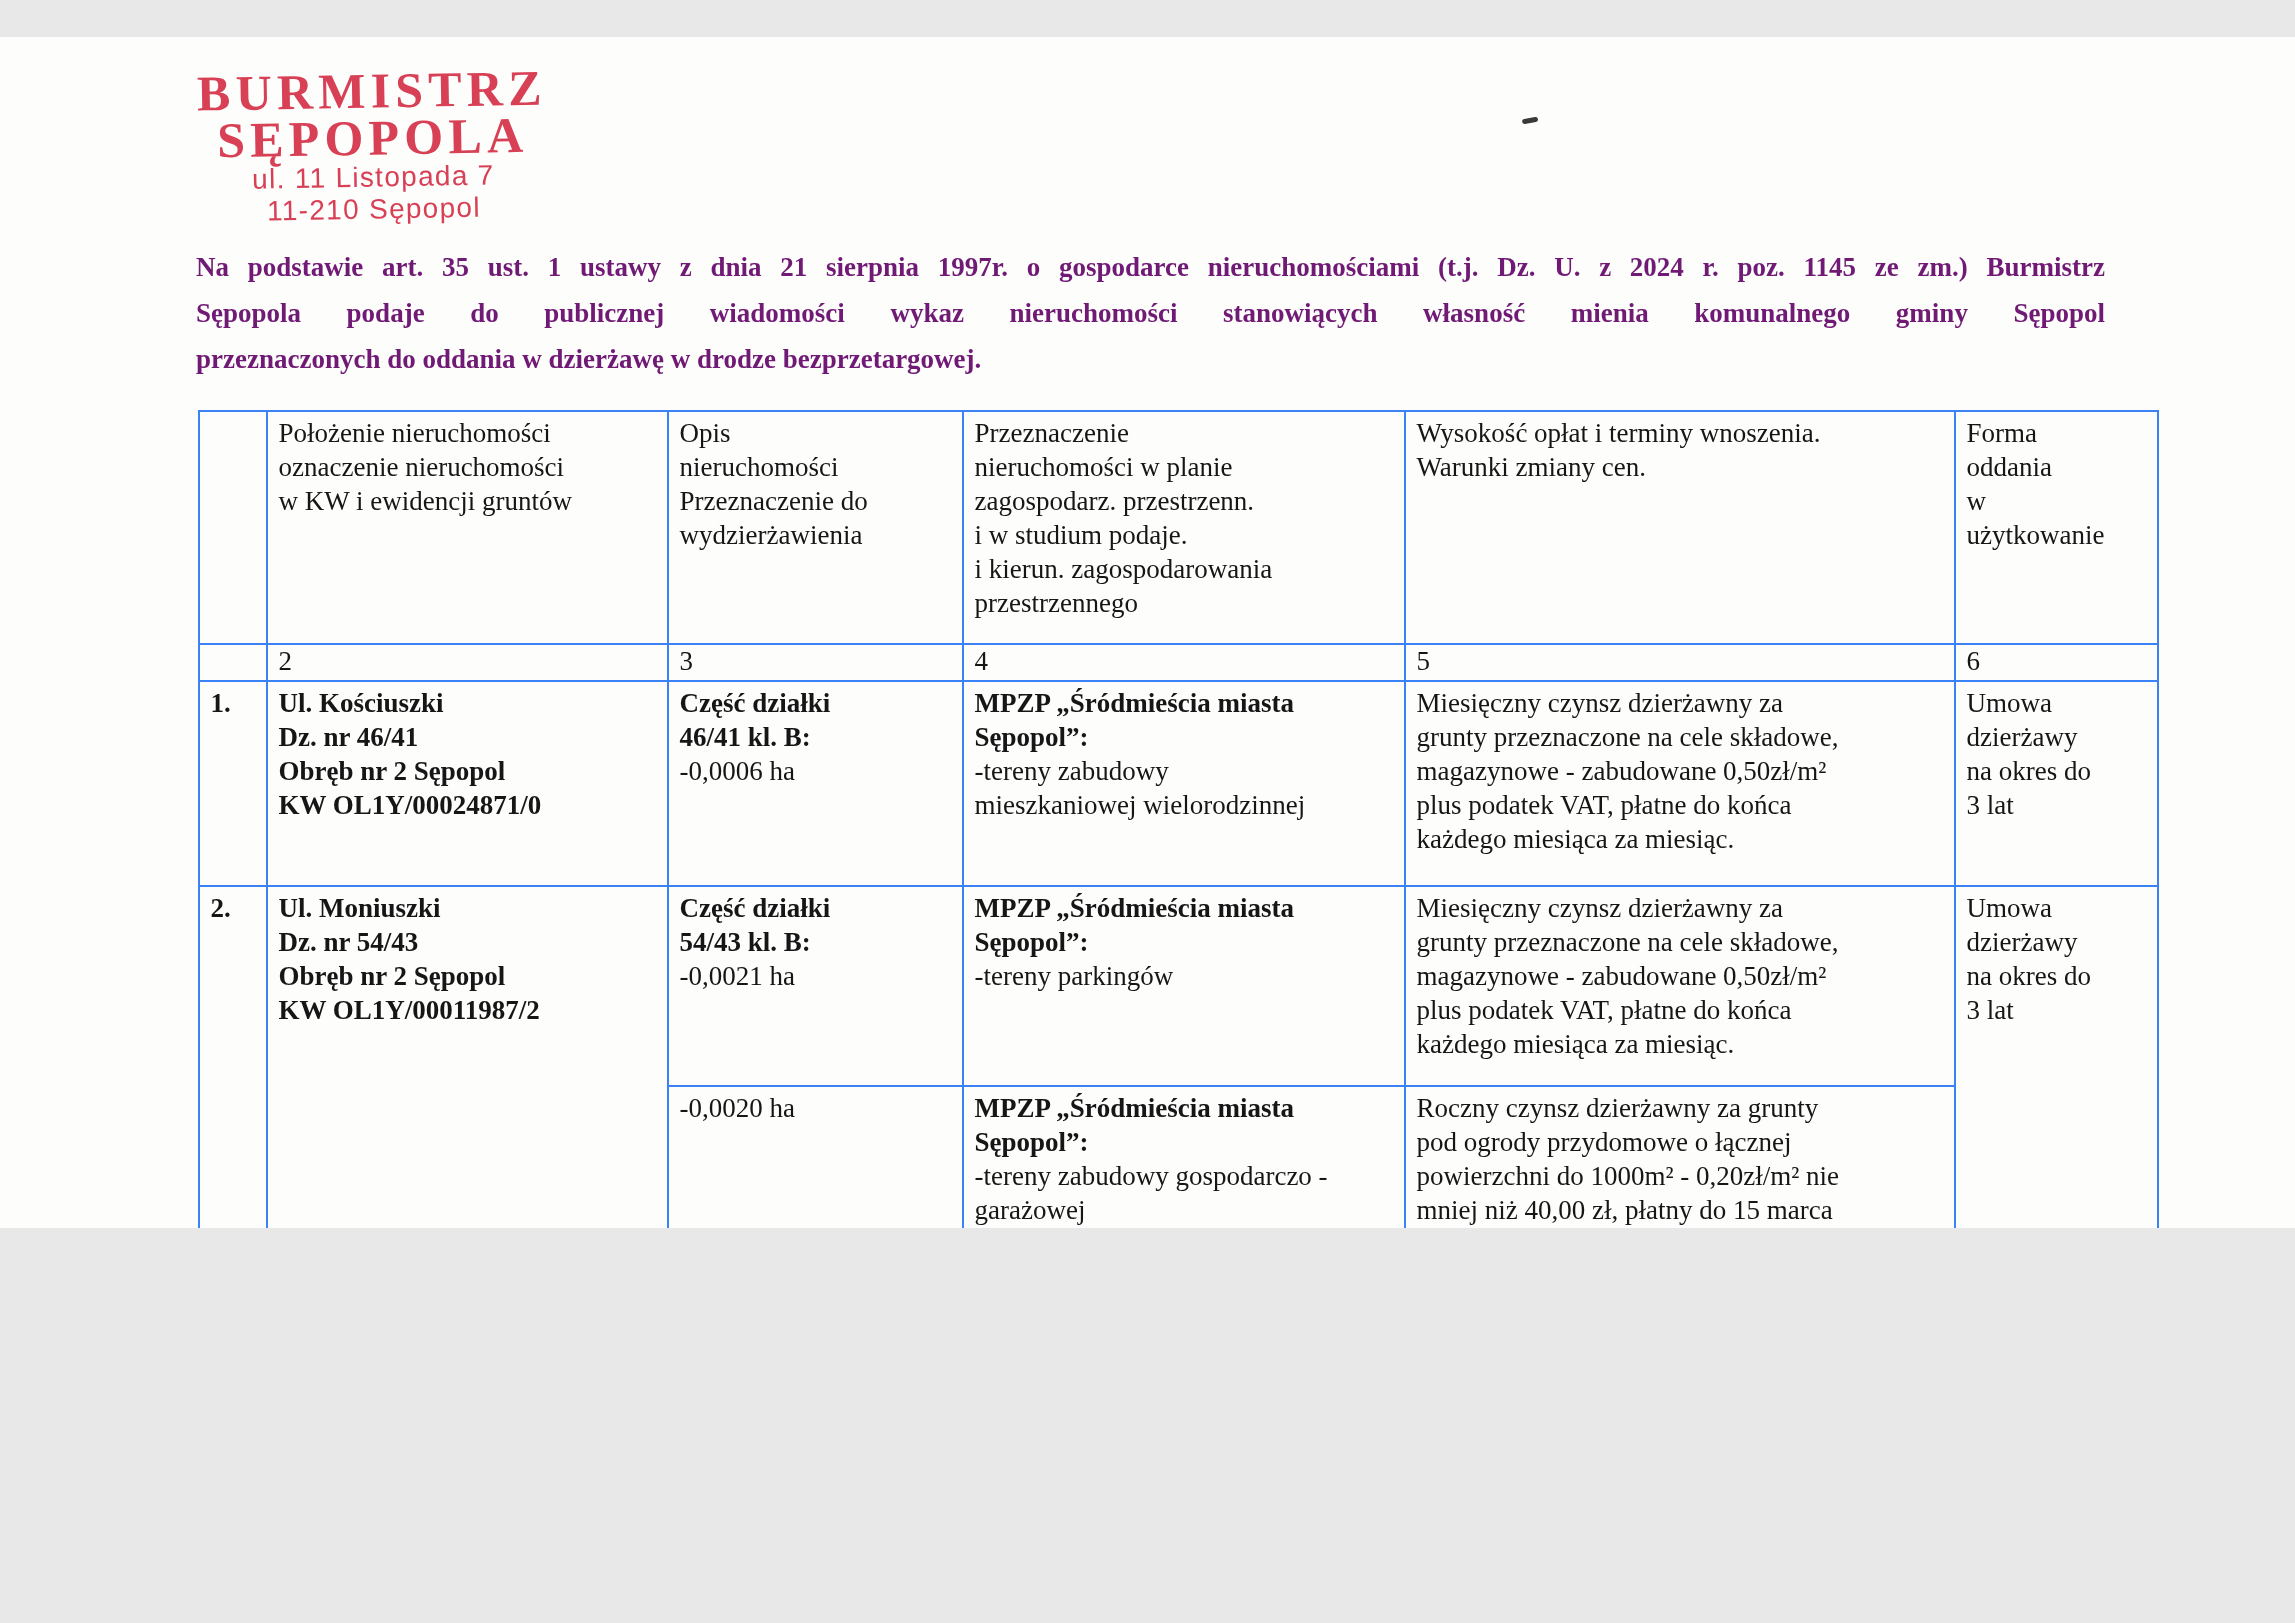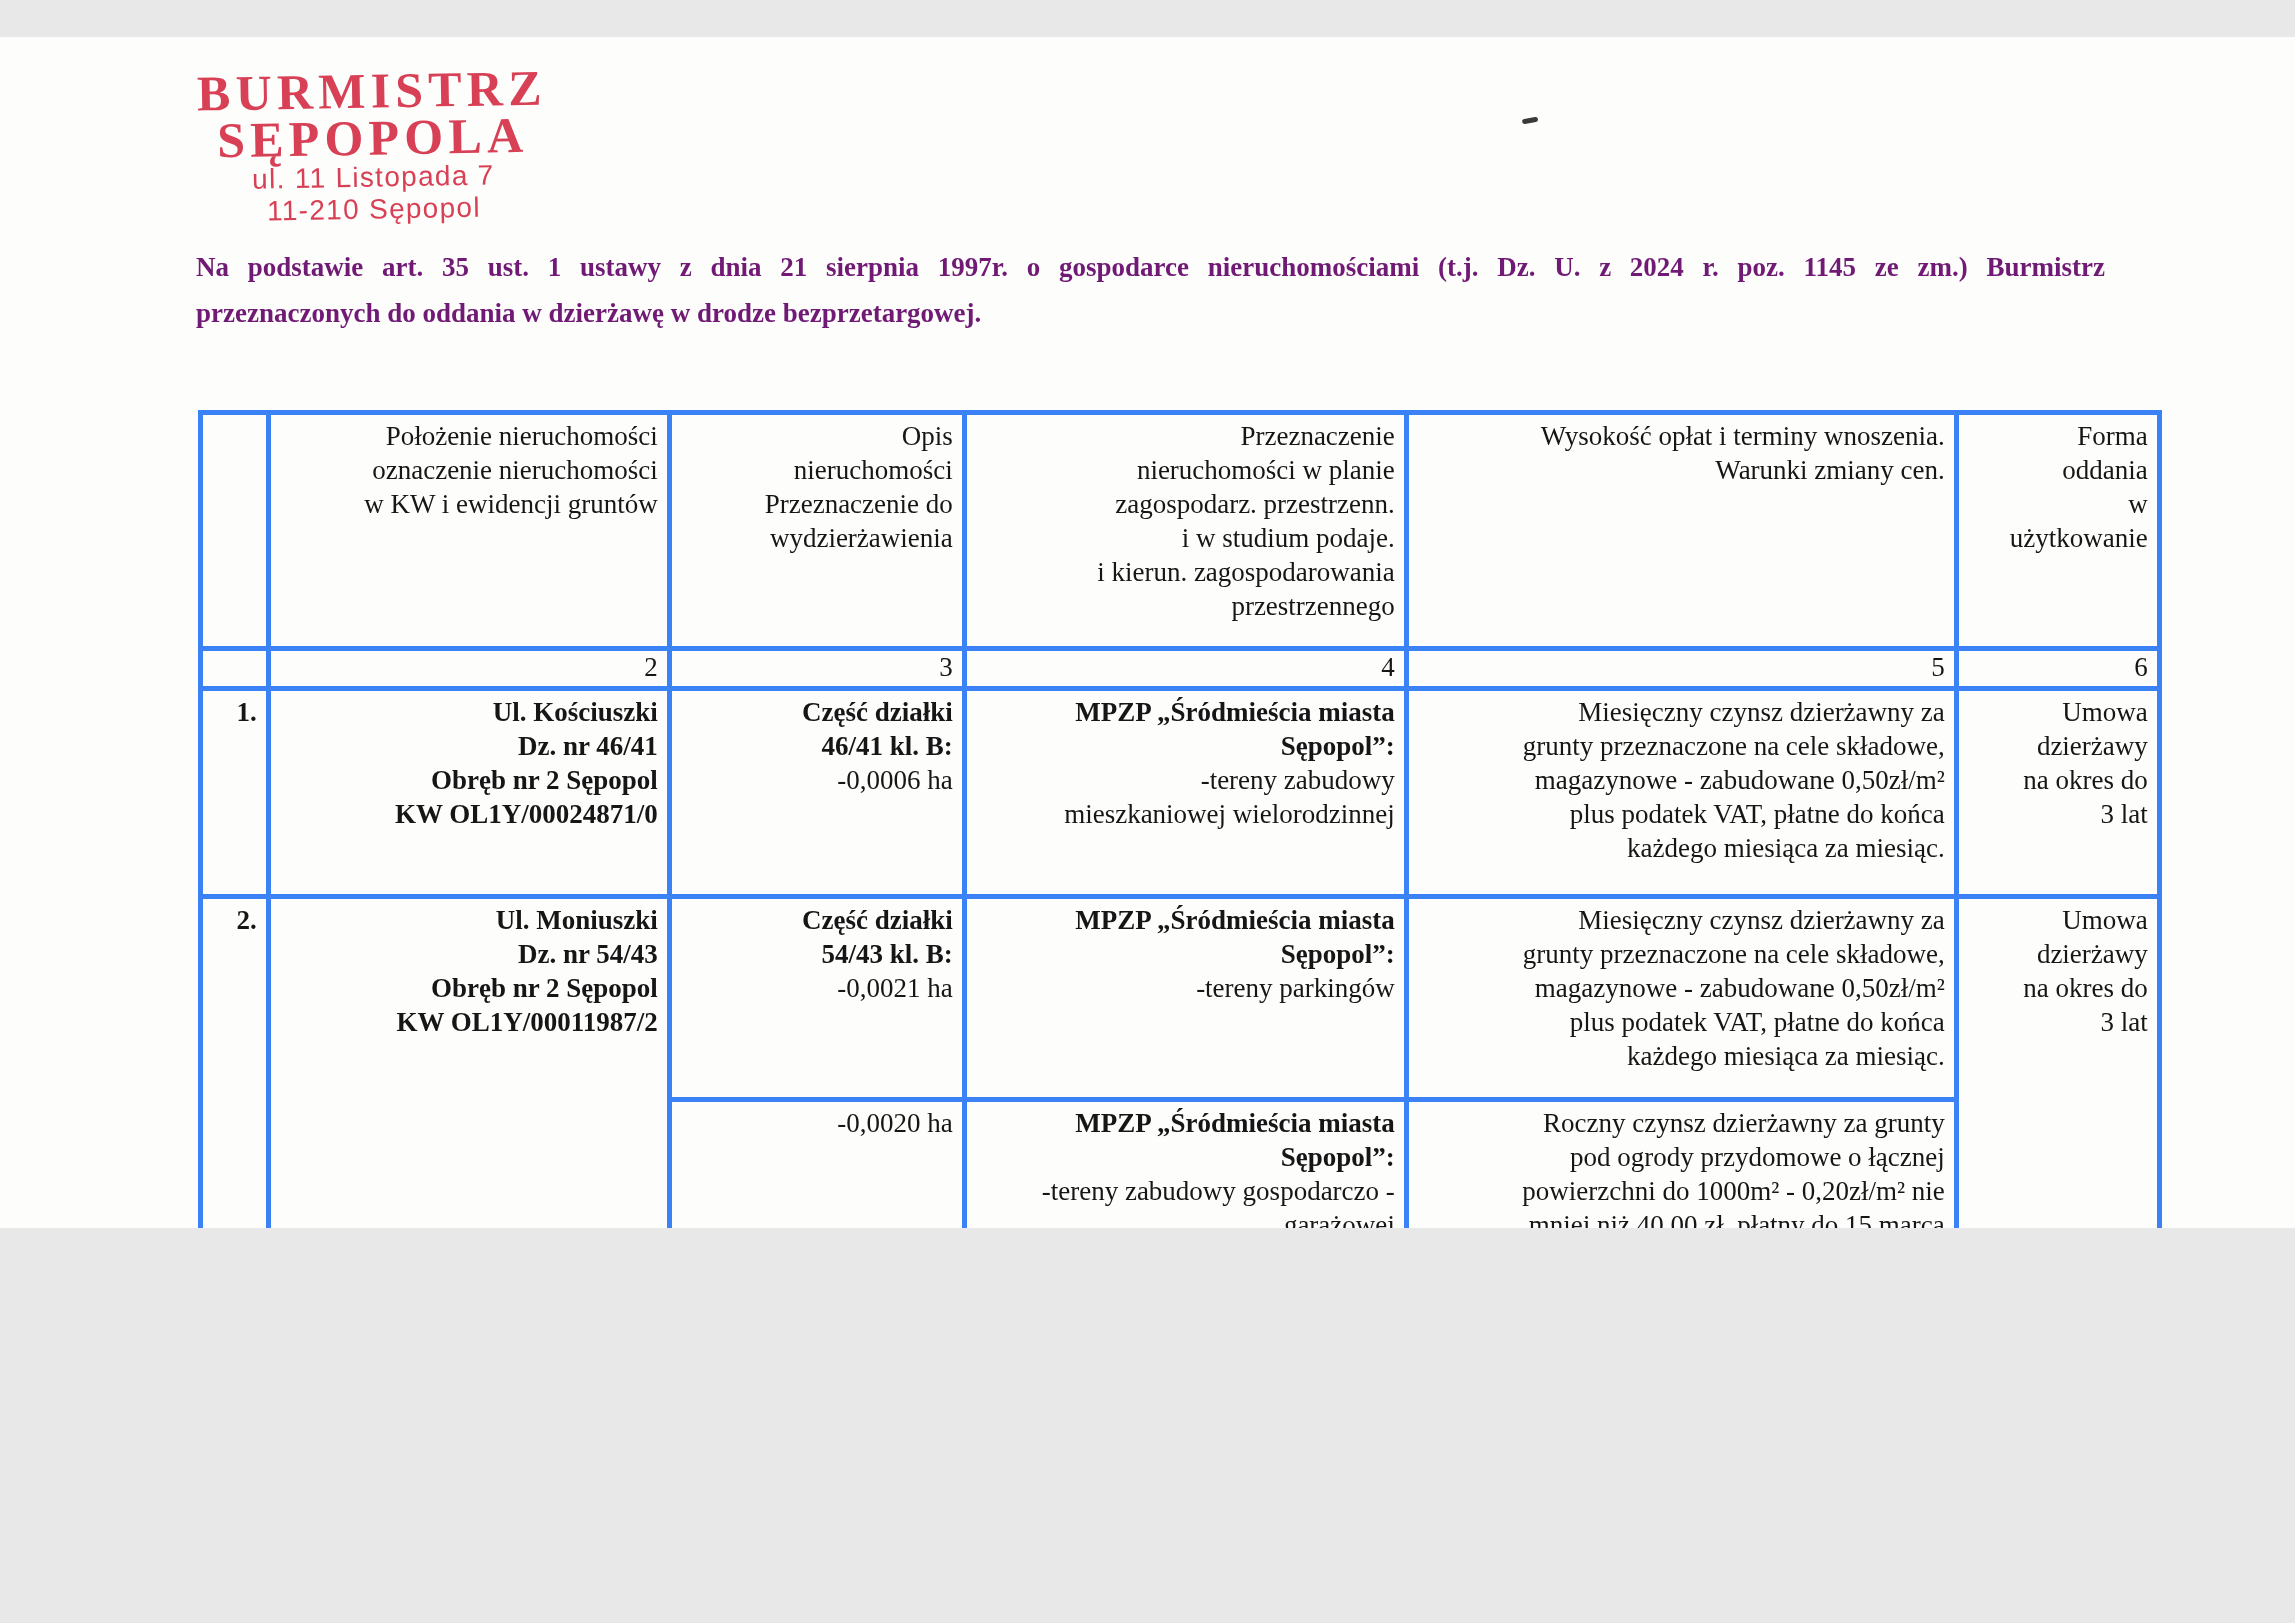--- a/index.html
+++ b/index.html
@@ -47,25 +47,24 @@
 
   
   table.listing{
     position:absolute;left:198px;top:373px;
     border-collapse:collapse;table-layout:fixed;
     width:1958px;
     font-size:27px;line-height:34px;color:#161616;
     border:2.6px solid #151515;
   }
   table.listing td{
-    border:5px solid #3b82f6;
+    border:2px solid #3b82f6;
     vertical-align:top;
     padding:3.9px 9.2px 3.9px 10.5px;
     overflow:hidden;
-    text-align:right;
   }
   tr.hdr td{height:223px;}
   tr.nums td{height:33px;padding-top:1.3px;padding-bottom:1.3px;line-height:30px;}
   tr.r1 td{height:195px;}
   tr.r2a td{height:190px;}
   tr.r2b td{height:262px;}
   .pre{white-space:pre-line;}
   .b{font-weight:bold;}
   td.no-cell{font-weight:bold;padding-left:13px;}
 
@@ -94,20 +93,21 @@
     <div class="big">SĘPOPOLA</div>
     <div class="addr">ul. 11 Listopada 7</div>
     <div class="addr">11-210 Sępopol</div>
   </div>
 
   <div class="artifact-dash"></div>
   <div class="artifact-dot"></div>
 
   <div class="intro">
     <div class="intro-line just">Na podstawie art. 35 ust. 1 ustawy z dnia 21 sierpnia 1997r. o gospodarce nieruchomościami (t.j. Dz. U. z 2024 r. poz. 1145 ze zm.) Burmistrz</div>
+    <div class="intro-line just">Sępopola podaje do publicznej wiadomości wykaz nieruchomości stanowiących własność mienia komunalnego gminy Sępopol</div>
     <div class="intro-line">przeznaczonych do oddania w dzierżawę w drodze bezprzetargowej.</div>
   </div>
 
   <table class="listing">
     <colgroup>
       <col style="width:68px">
         <col style="width:401px">
         <col style="width:295px">
       <col style="width:442px">
         <col style="width:550px">

